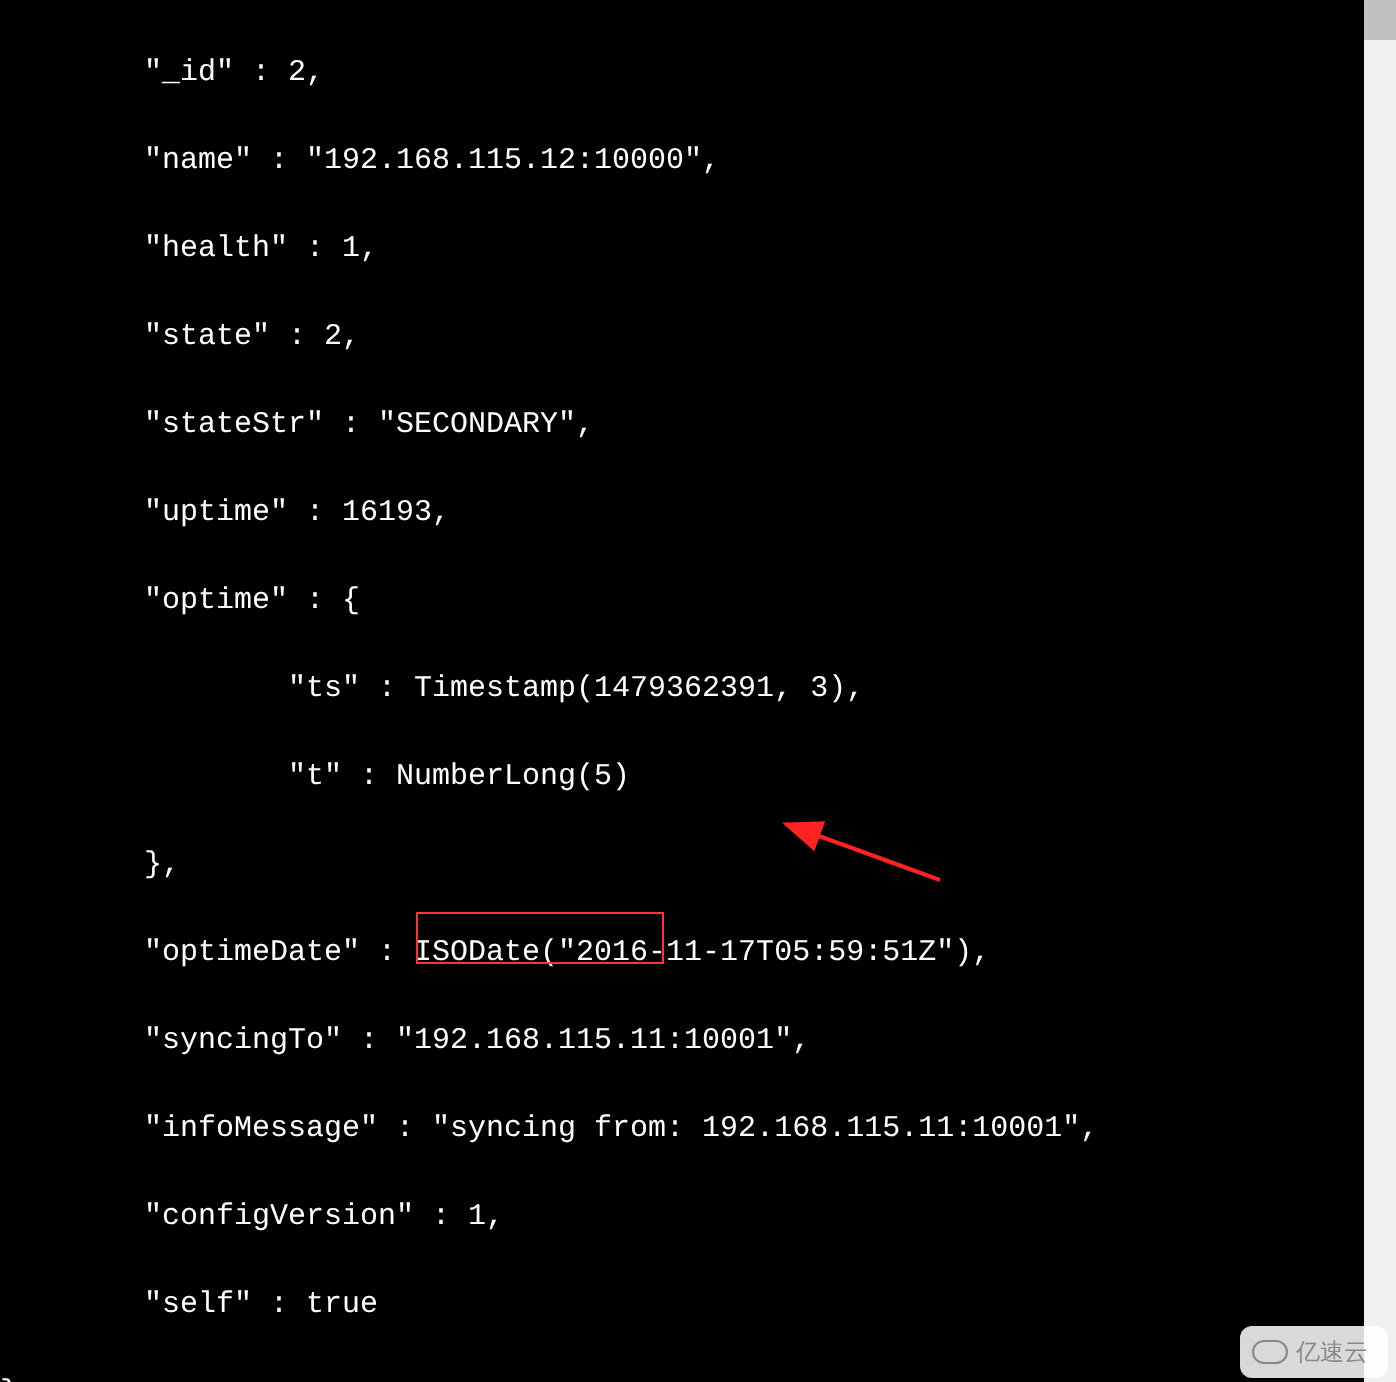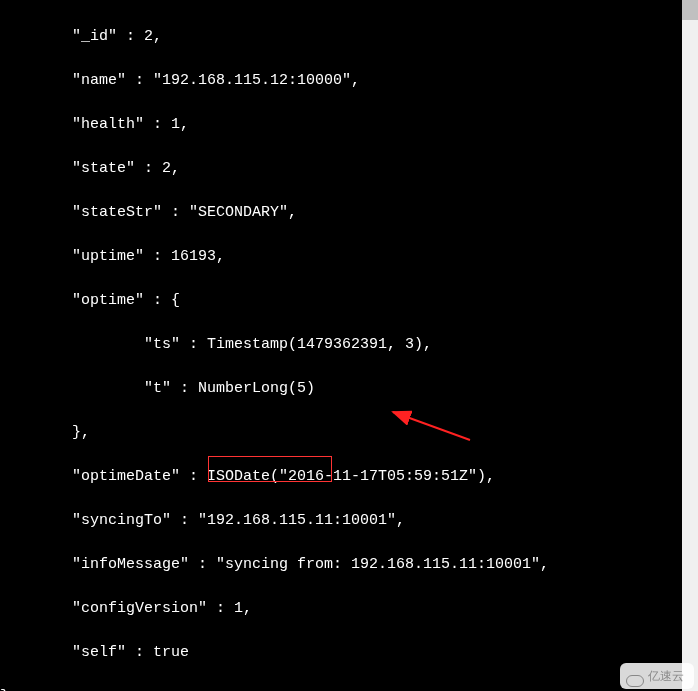--- a/index.html
+++ b/index.html
@@ -33,21 +33,21 @@
       position: absolute;
       right: 4px;
       bottom: 2px;
       background: rgba(255,255,255,0.85);
       color: #888;
       font-family: Arial, sans-serif;
       font-size: 12px;
       padding: 2px 10px 2px 6px;
       border-radius: 6px;
       display: flex;
-      align-items: flex-end;
+      align-items: center;
       gap: 4px;
     }
     .watermark .cloud {
       width: 18px;
       height: 12px;
       border: 1.5px solid #888;
       border-radius: 8px;
       position: relative;
     }
     .scrollbar {

